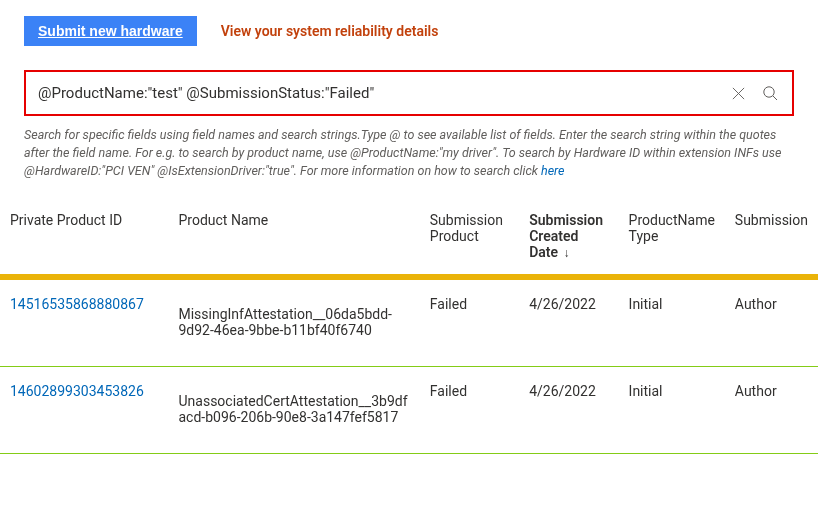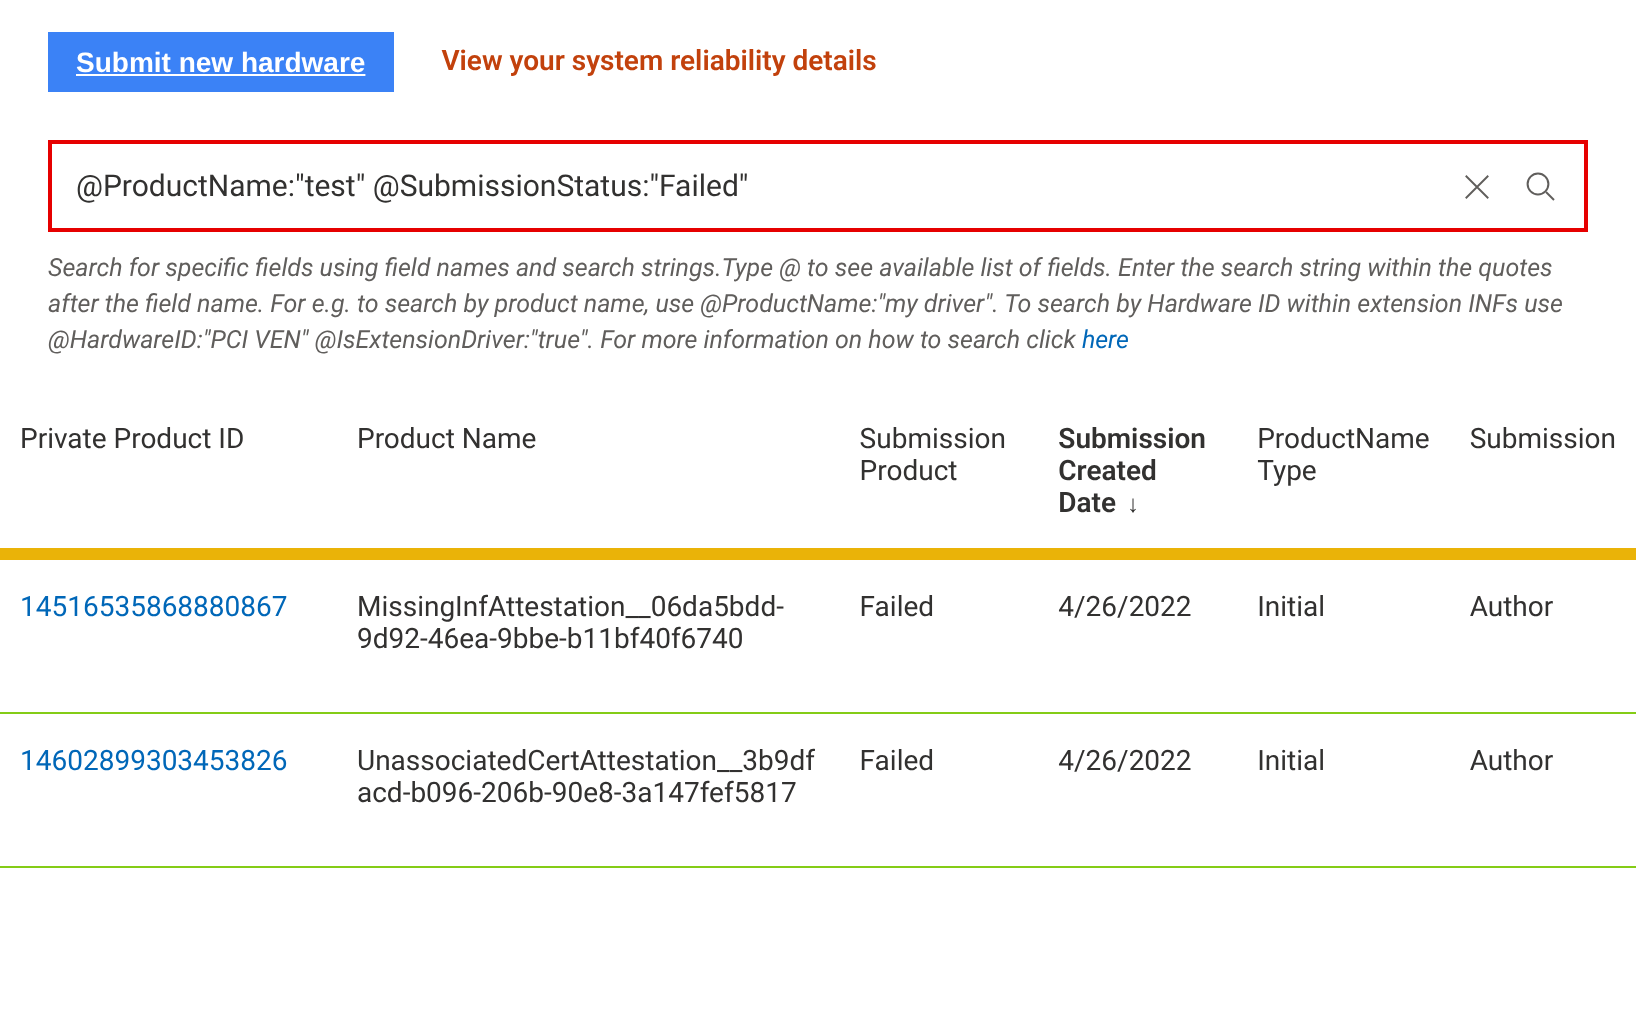--- a/index.html
+++ b/index.html
@@ -100,21 +100,21 @@
   .table tbody tr { border-bottom: 1px solid #84cc16; }
   .table tbody td { padding-top: 16px; padding-bottom: 28px; }
   .col-id { padding-left: 34px; width: 170px;}
   .col-name { width: 270px; }
   .col-status { width: 100px; }
   .col-date { width: 100px; }
   .col-type { width: 100px; }
   .col-perm { width: 84px; padding-right: 10px; }
   .id-link { color: #0067b8; cursor: pointer; }
   .sort-arrow { font-size: 12px; margin-left: 2px; }
-  .cell-wrap { word-break: break-word; }
+  .cell-wrap { word-break: break-word; margin-top: 10px; }
 </style>
 </head>
 <body>
 
 <div class="top-actions">
   <div class="top-actions-row1">
     <button class="btn-black">Submit new hardware</button>
     <a class="link-blue">View your system reliability details</a>
   </div>
 </div>

